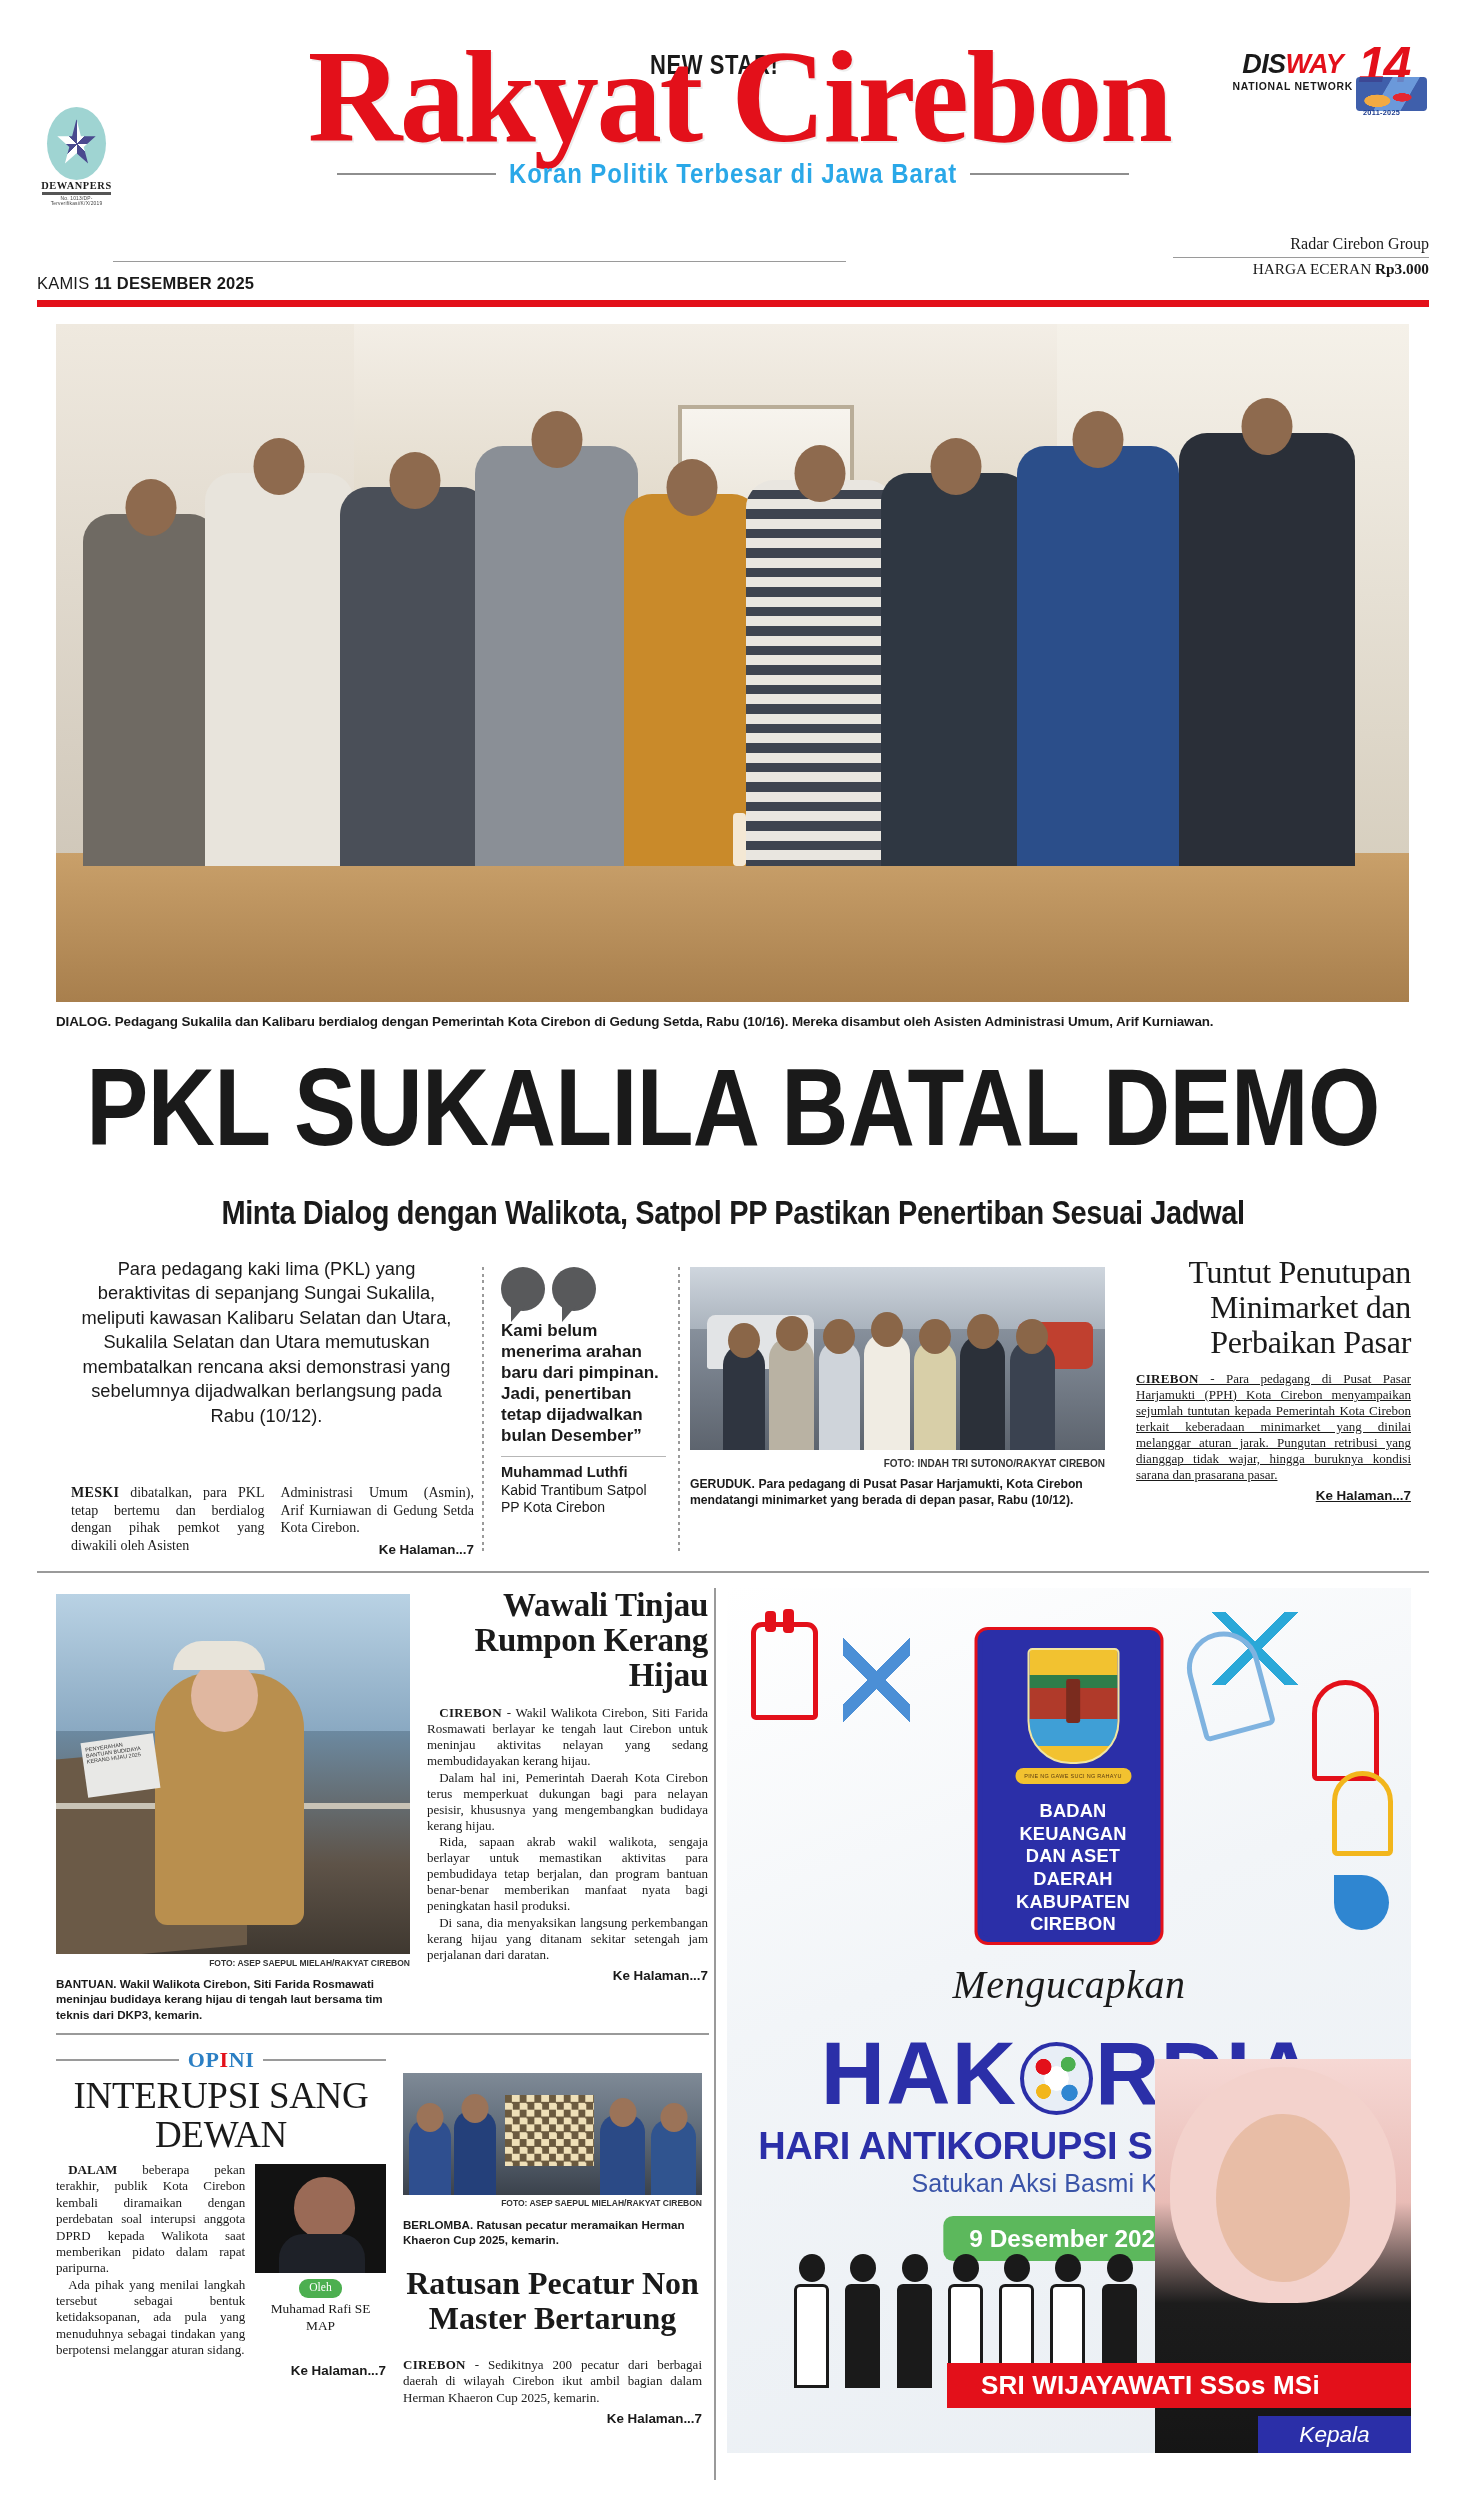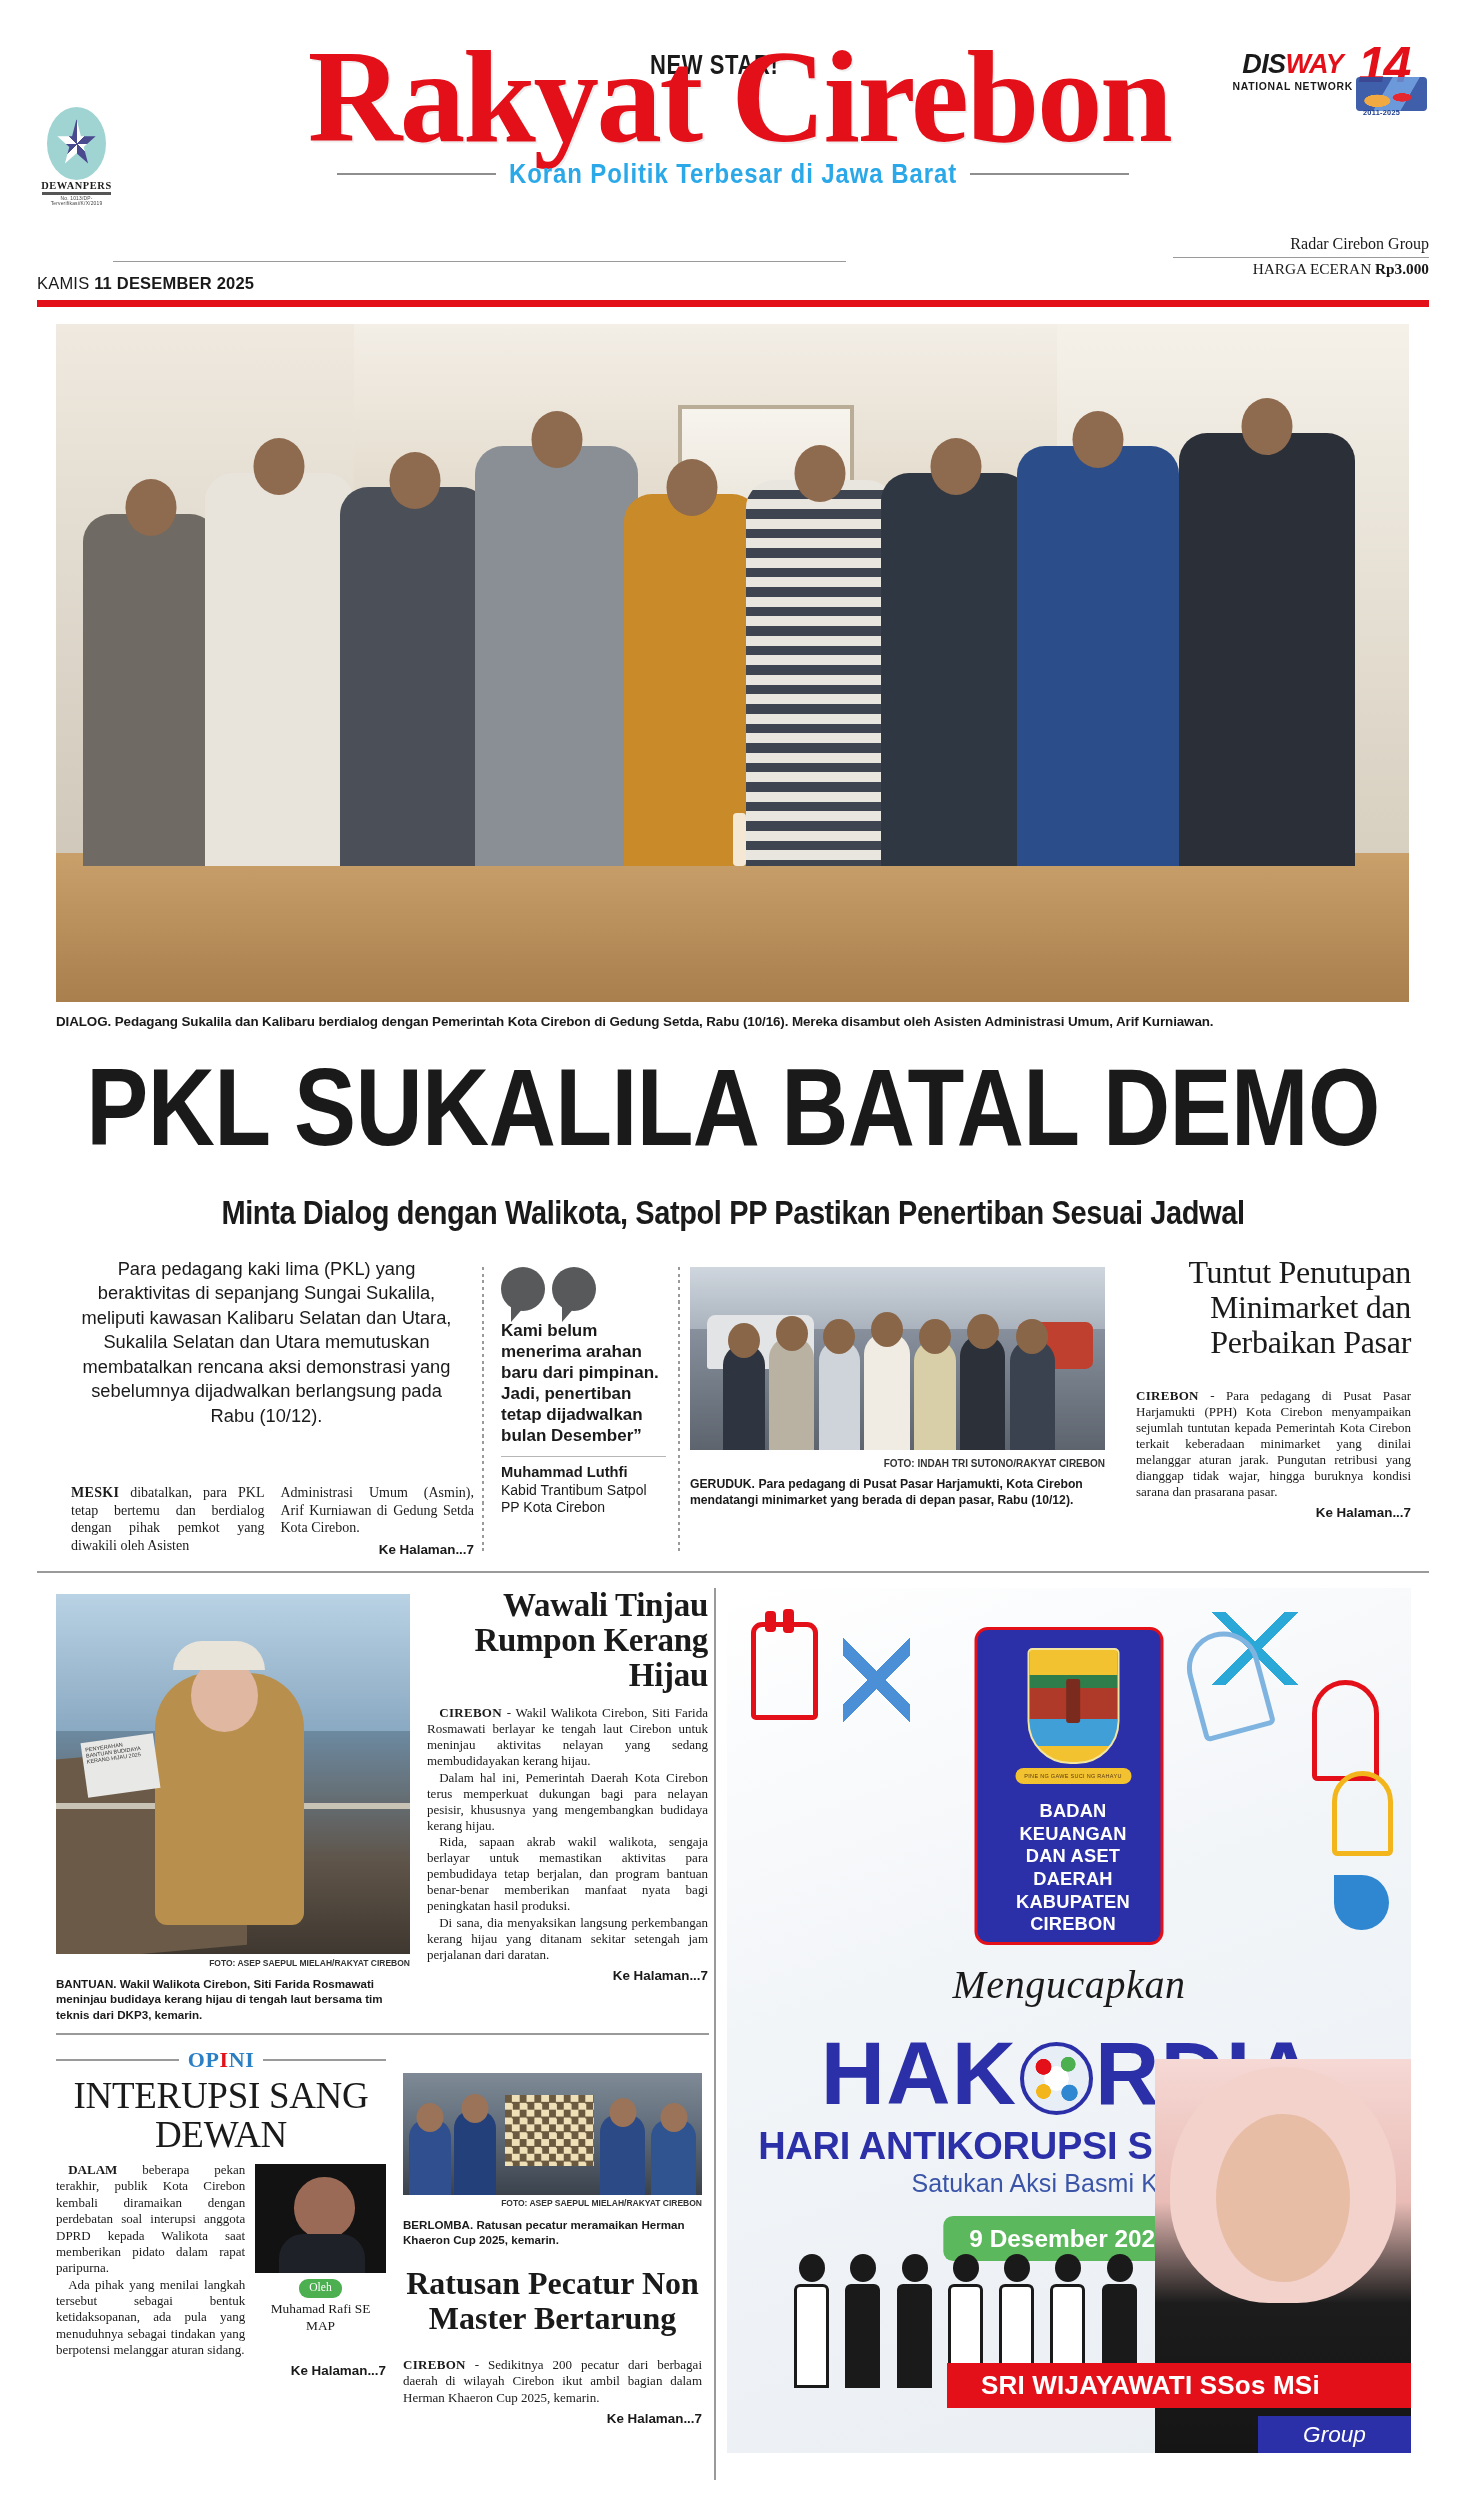--- a/index.html
+++ b/index.html
@@ -216,23 +216,23 @@
     font-size: 12.2px; font-weight: 700; color: #1a1a1a; line-height: 1.3;
   }
 
   .right-art { position: absolute; left: 1136px; top: 1255px; width: 275px; }
   .ra-title {
     font-family: "Liberation Serif", serif;
     font-size: 32px; line-height: 1.1; color: #1a1a1a; text-align: right;
     letter-spacing: -0.3px;
   }
   .ra-body {
-    margin-top: 27px;
+    margin-top: 10px;
     font-family: "Liberation Serif", serif;
-    font-size: 13px; line-height: 1.24; color: #1a1a1a; text-align: justify;
+    font-size: 13px; line-height: 1.24; color: #1a1a1a; text-align: justify; text-decoration: underline;
   }
   .ra-body b { font-weight: 700; letter-spacing: 0.3px; }
 
   .hrule-1 { position: absolute; left: 37px; right: 37px; top: 1571px; height: 1.8px; background: #9a9a9a; }
 
   
   .photo3 {
     position: absolute; left: 56px; top: 1594px; width: 354px; height: 360px;
     background: linear-gradient(180deg,#8fb0c9 0%,#6d8ea8 35%,#5e5348 75%,#3f3830 100%);
     overflow: hidden;
@@ -761,18 +761,18 @@
           <div class="pb"></div>
         </div>
     </div>
 
     <div class="ad-woman">
       <div class="hijab"></div>
       <div class="face"></div>
     </div>
 
     <div class="ad-name">SRI WIJAYAWATI SSos MSi</div>
-    <div class="ad-role">Group</div>
+    <div class="ad-role">Kepala</div>
     <div class="ad-footer-band"></div>
   </div>
 
 </div>
 
 
 </body></html>

